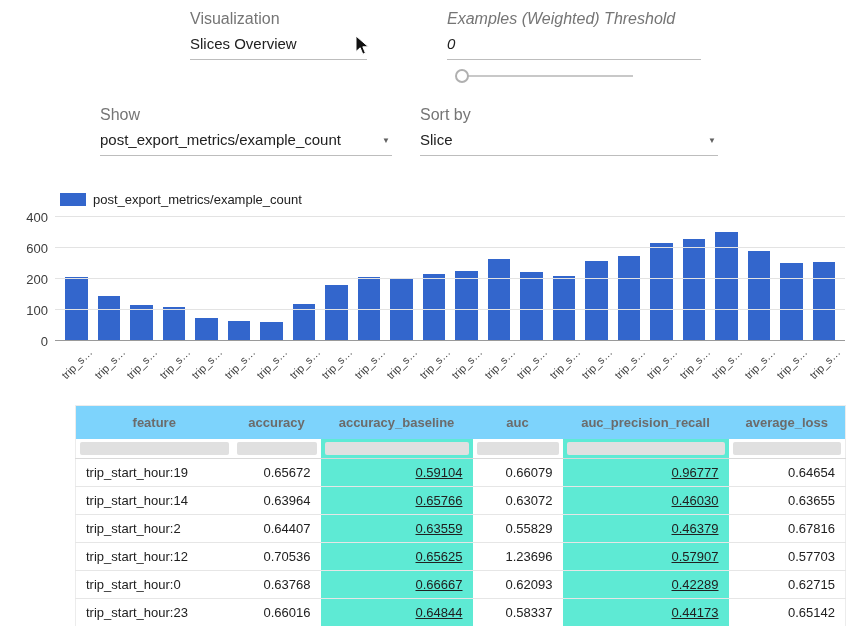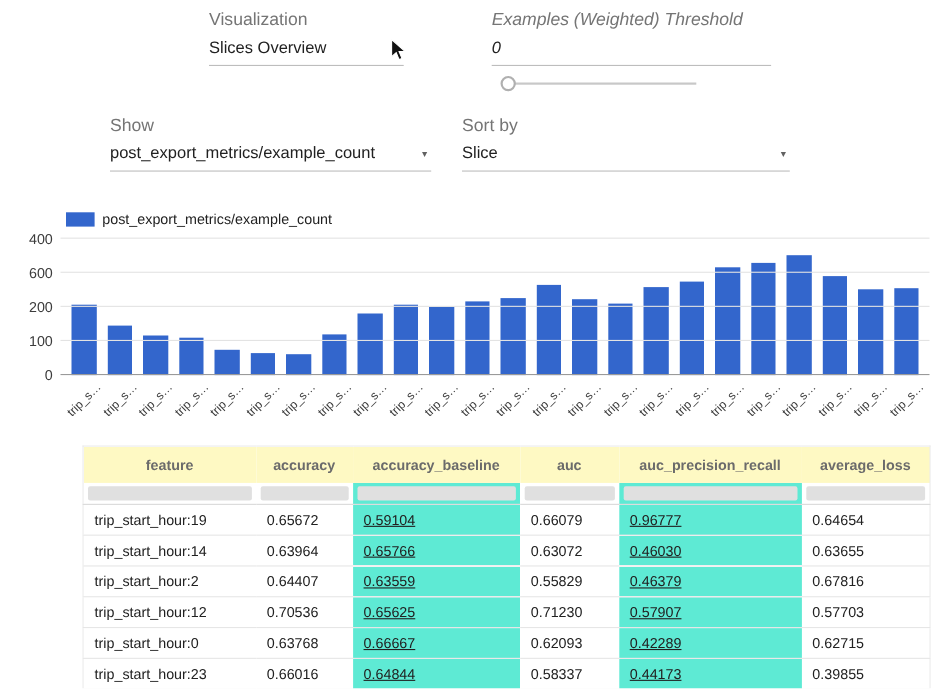--- a/index.html
+++ b/index.html
@@ -41,24 +41,24 @@
   .bar{flex:1;margin:0 5px;background:#3366cc;}
   .xlabels{position:absolute;left:55px;top:343px;width:790px;height:52px;display:flex;padding:0 5px;box-sizing:border-box;}
   .xslot{flex:1;position:relative;}
   .xlbl{position:absolute;top:3px;right:50%;margin-right:-10px;transform:rotate(-45deg);
         transform-origin:100% 0;font-size:11px;color:#3c3c3c;white-space:nowrap;}
 
   
   .table-wrap{position:absolute;left:75px;top:405px;width:770px;}
   table{width:100%;border-collapse:collapse;font-size:13px;table-layout:fixed;
         border:1px solid #ececec;}
-  th{font-weight:bold;color:#6b6b6b;padding:9px 6px;text-align:center;background:#fef9c3;
+  th{font-weight:bold;color:#6b6b6b;padding:9px 6px;text-align:center;background:#7dd3fc;
      overflow:hidden;white-space:nowrap;}
   td{color:#212121;padding:6px 10px;border-bottom:1px solid #e6e6e6;overflow:hidden;white-space:nowrap;}
-  td.num{text-align:left;}
+  td.num{text-align:right;}
   td.feat{text-align:left;}
   tr.filter-row td{padding:3px 4px;border-bottom:1px solid #d9d9d9;}
   .fbox{height:13px;background:#e0e0e0;border-radius:2px;}
   td:nth-child(3),td:nth-child(5){background:#5eead4;text-decoration:underline;}
 </style>
 </head>
 <body>
 
 <div class="stage">
 
@@ -281,37 +281,37 @@
             <td class="num">0.64407</td>
             <td class="num">0.63559</td>
             <td class="num">0.55829</td>
             <td class="num">0.46379</td>
             <td class="num">0.67816</td>
           </tr>
           <tr>
             <td class="feat">trip_start_hour:12</td>
             <td class="num">0.70536</td>
             <td class="num">0.65625</td>
-            <td class="num">0.71230</td>
+            <td class="num">1.23696</td>
             <td class="num">0.57907</td>
             <td class="num">0.57703</td>
           </tr>
           <tr>
             <td class="feat">trip_start_hour:0</td>
             <td class="num">0.63768</td>
             <td class="num">0.66667</td>
             <td class="num">0.62093</td>
             <td class="num">0.42289</td>
             <td class="num">0.62715</td>
           </tr>
           <tr>
             <td class="feat">trip_start_hour:23</td>
             <td class="num">0.66016</td>
             <td class="num">0.64844</td>
             <td class="num">0.58337</td>
             <td class="num">0.44173</td>
-            <td class="num">0.39855</td>
+            <td class="num">0.65142</td>
           </tr>
         </tbody>
     </table>
   </div>
 
 </div>
 
 </body></html>

